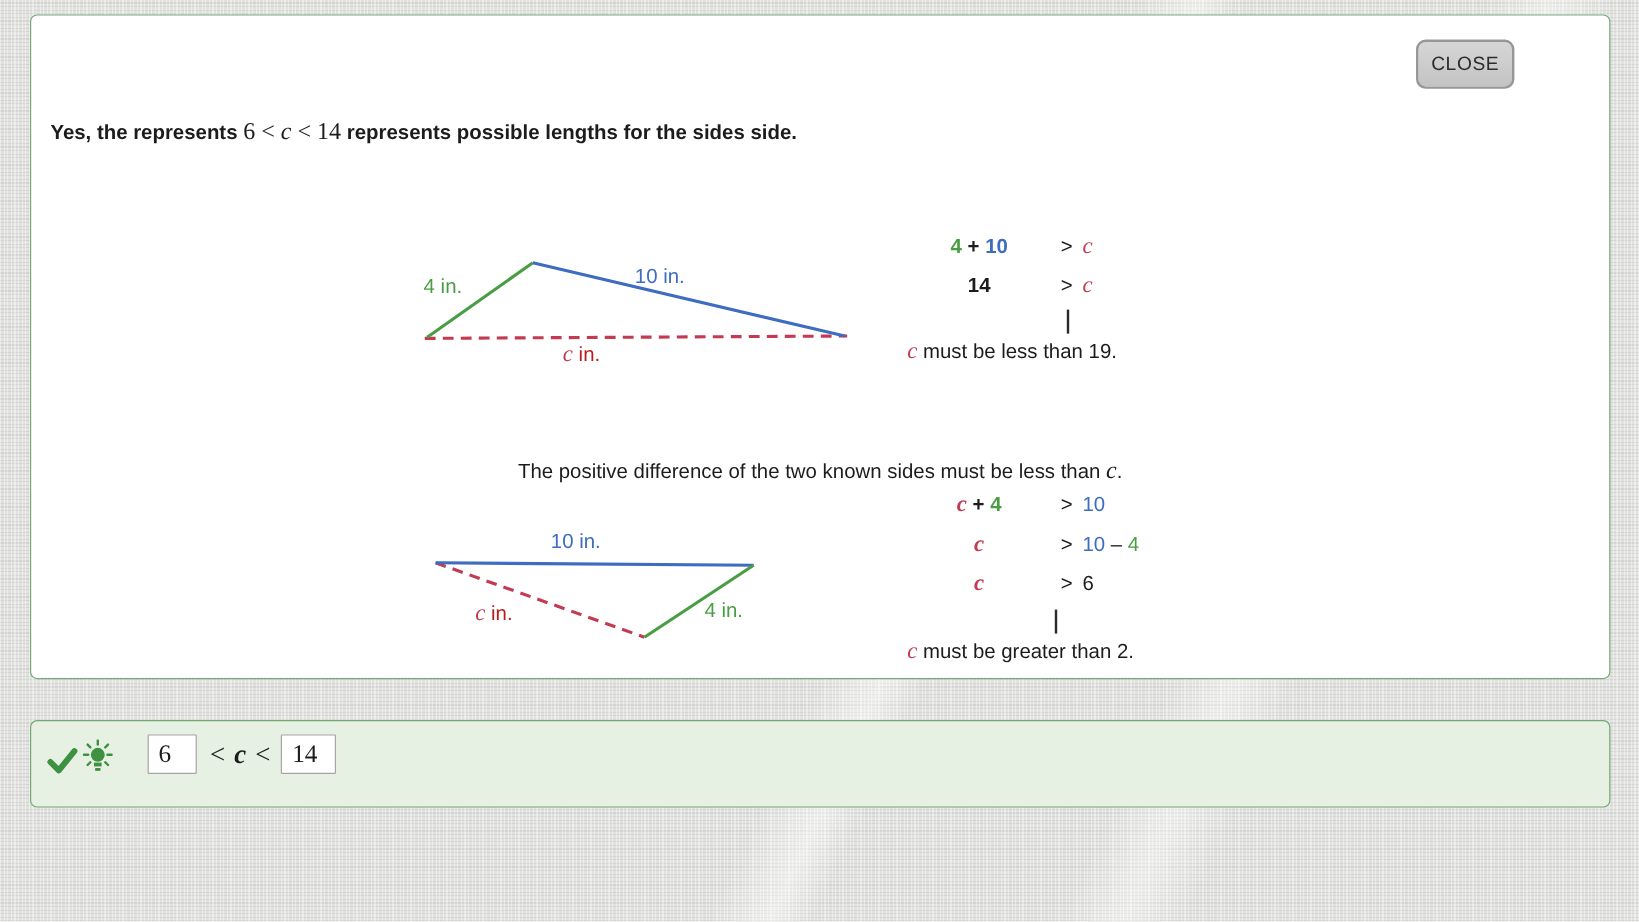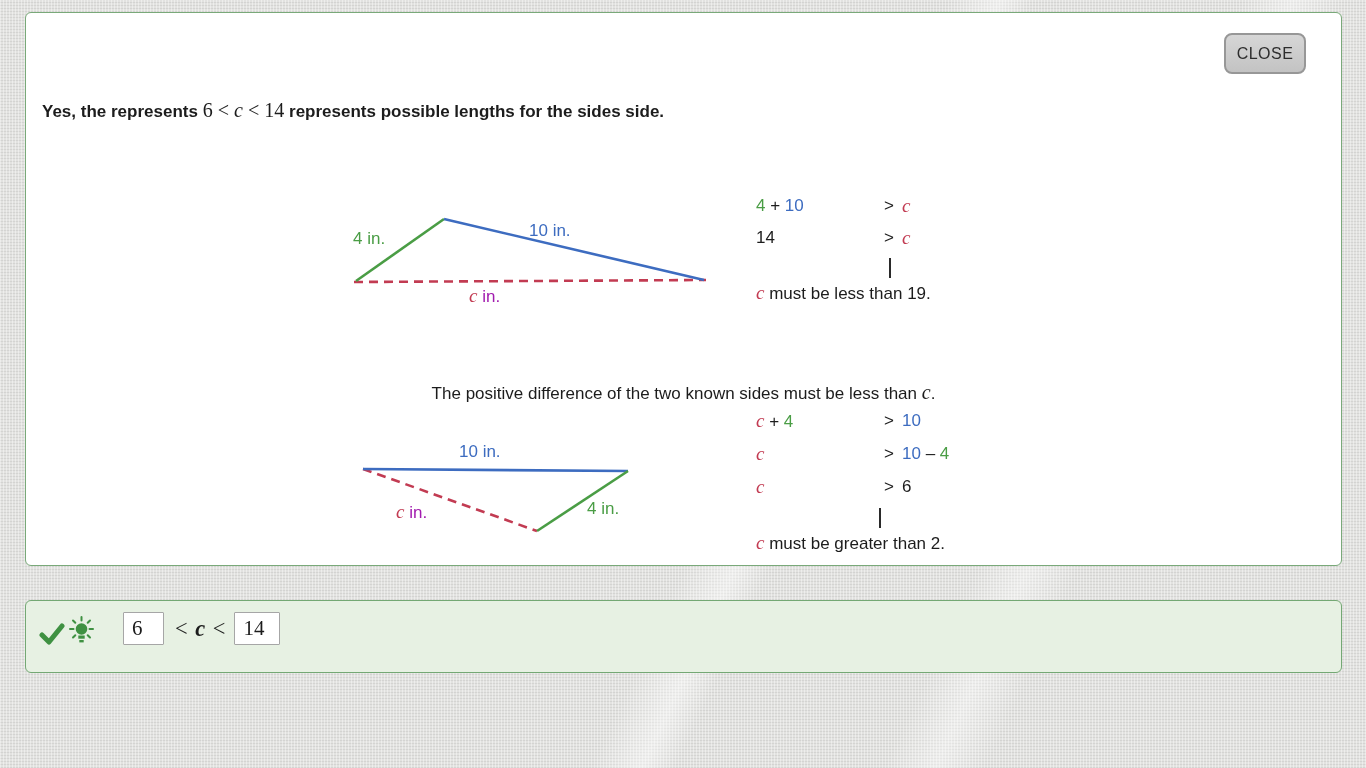--- a/index.html
+++ b/index.html
@@ -14,21 +14,21 @@
       repeating-linear-gradient(90deg, rgba(255,255,255,.4) 0 1px, transparent 1px 3px),
       repeating-linear-gradient(0deg, rgba(175,175,172,.28) 0 1px, transparent 1px 3px);
   }
 
   .main-panel {
     position:absolute; left:25px; top:12px; width:1317px; height:554px;
     background:#ffffff; border:1px solid #79a979; border-radius:6px;
   }
 
   .close-btn {
-    position:absolute; left:1198px; top:20px; width:82px; height:41px;
+    position:absolute; left:1154px; top:20px; width:82px; height:41px;
     background:linear-gradient(#d6d6d6,#c3c3c3);
     border:2px solid #979797; border-radius:8px;
     font-family:"Liberation Sans","DejaVu Sans",sans-serif;
     font-size:16px; color:#2d2d2d; letter-spacing:.5px; cursor:pointer;
   }
 
   .heading { position:absolute; left:16px; top:86px; font-size:17px; white-space:nowrap; }
 
   .caption { position:absolute; left:0; width:100%; text-align:center; font-size:17px; }
   .caption.cap1 { top:142px; }
@@ -38,21 +38,21 @@
   .tri1 { left:320px; top:196px; width:370px; height:112px; }
   .tri2 { left:325px; top:421px; width:290px; height:112px; }
   .tri svg { position:absolute; left:0; top:0; }
   .tlabel { position:absolute; font-size:17px; white-space:nowrap; }
 
   .eq { position:absolute; width:280px; font-size:17px; }
   .eq1 { left:730px; top:181px; }
   .eq2 { left:730px; top:396px; }
   .eq-line { display:grid; grid-template-columns:120px 26px auto; height:24px; line-height:24px; margin-bottom:9px; white-space:pre; }
   .eq1 .eq-line { margin-bottom:8px; }
-  .eq-lhs { text-align:left; }
+  .eq-lhs { text-align:center;font-weight:bold; }
   .eq-op { text-align:center; }
   .eq-rhs { text-align:left; }
   .eq-bar { width:2px; height:20px; background:#2a2a2a; margin-bottom:3px; }
   .eq1 .eq-bar { margin-left:133px; }
   .eq2 .eq-bar { margin-left:123px; }
   .eq-conc { white-space:nowrap; line-height:24px; }
 
   .answer-panel {
     position:absolute; left:25px; top:600px; width:1317px; height:73px;
     background:#e7f1e3; border:1px solid #74a874; border-radius:6px;
@@ -67,21 +67,21 @@
   }
   .bound-input.lower { width:41px; margin-left:28px; }
   .bound-input.upper { width:46px; margin-left:8px; }
   .answer-mid { margin-left:11px; font-size:19px; letter-spacing:1px; white-space:pre; }
 
   
   .tk-k  { color:#1c1c1c; }
   .tk-b  { color:#1c1c1c; font-weight:bold; }
   .tk-g  { color:#4a9d45; }
   .tk-bl { color:#3d6cc0; }
-  .tk-r  { color:#a21caf;text-align:center; }
+  .tk-r  { color:#b91c1c;text-align:center; }
   .tk-ri { color:#c23b52; font-family:"Liberation Serif","DejaVu Serif",serif; font-style:italic; font-size:1.12em; }
   .tk-m  { font-family:"Liberation Serif","DejaVu Serif",serif; font-size:1.18em; }
   .tk-mi { font-family:"Liberation Serif","DejaVu Serif",serif; font-style:italic; font-size:1.18em; }
   .tk-mib{ font-family:"Liberation Serif","DejaVu Serif",serif; font-style:italic; font-weight:bold; font-size:1.18em; }
 </style>
 </head>
 <body>
 
 <div class="page">
 

